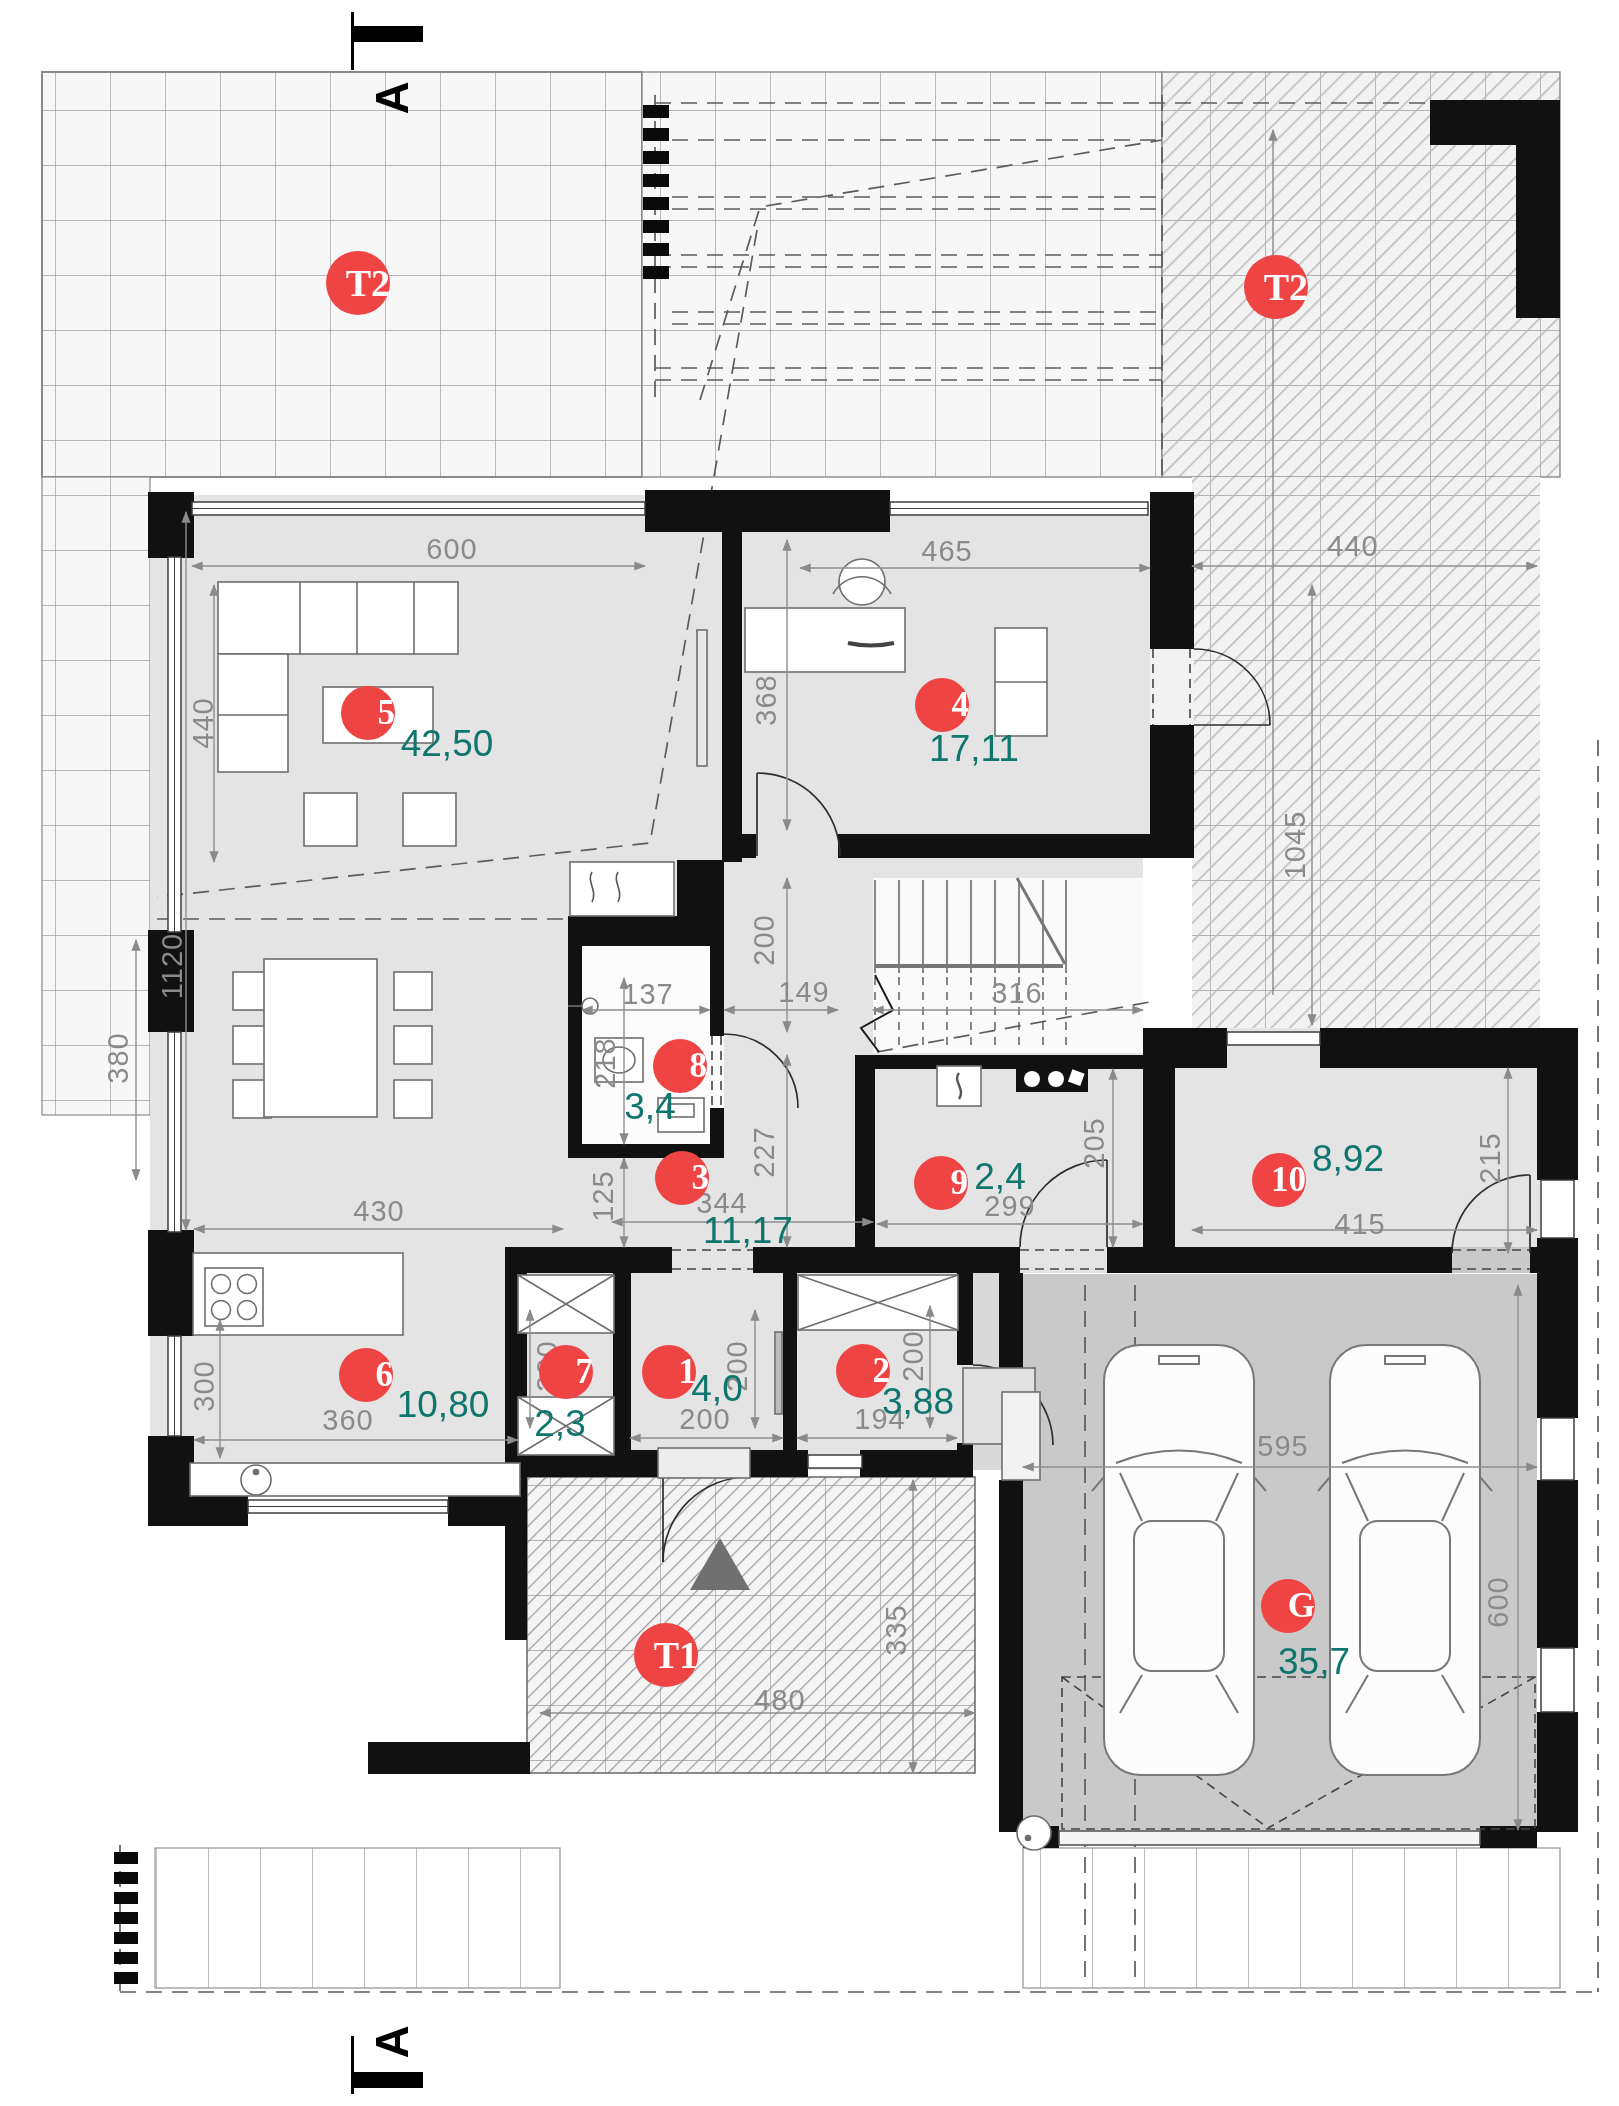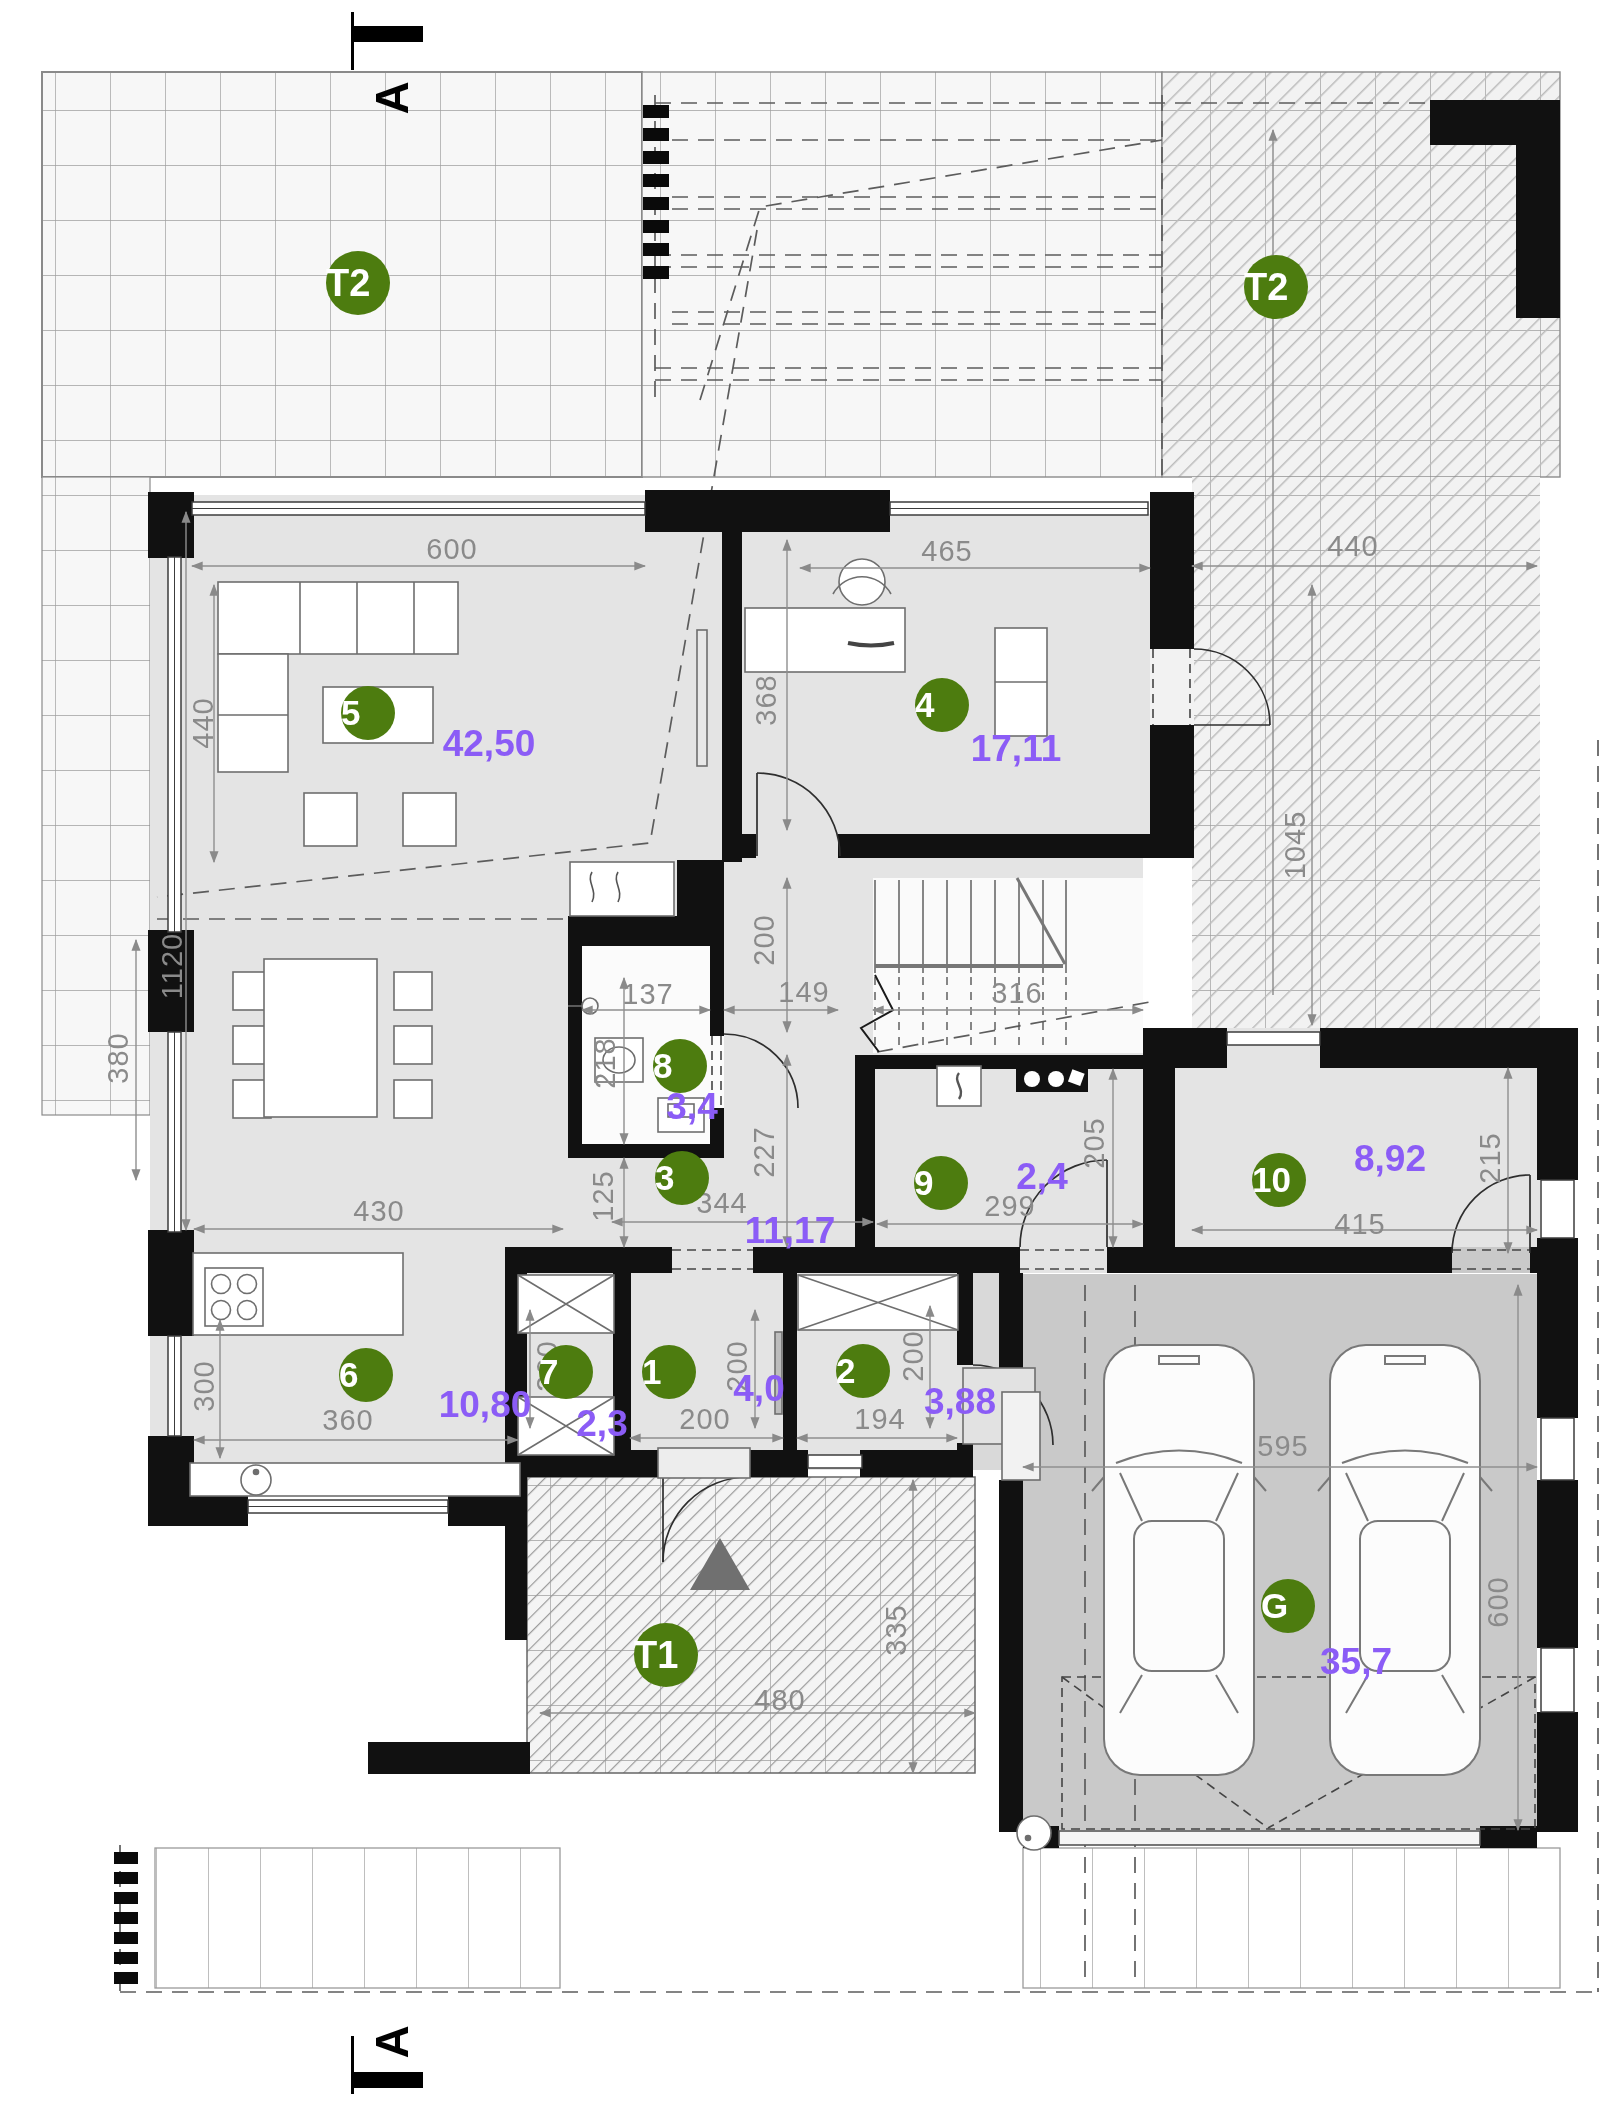--- a/index.html
+++ b/index.html
@@ -2,24 +2,24 @@
 <html><head>
 <meta charset="utf-8">
 <style>
   html,body{margin:0;padding:0;background:#fff;}
   #plan{position:relative;width:1619px;height:2106px;background:#ffffff;overflow:hidden;
         font-family:"Liberation Sans",sans-serif;}
   #plan svg{position:absolute;left:0;top:0;}
   .lbl{position:absolute;transform:translate(-50%,-50%);font-size:29px;color:#8a8a8a;
        white-space:nowrap;letter-spacing:1px;}
   .lbl.v{transform:translate(-50%,-50%) rotate(-90deg);}
-  .lbl.area{font-size:37px;font-weight:bold;color:#8b5cf6;letter-spacing:0;margin-left:42px;}
+  .lbl.area{font-size:37px;font-weight:normal;color:#0f766e;letter-spacing:0;}
   .badge{position:absolute;transform:translate(-50%,-50%);width:54px;height:54px;border-radius:50%;
-         background:#4d7c0f;color:#fff;font-size:35px;font-weight:bold;line-height:54px;
-         text-align:left;}
+         background:#ef4444;color:#fff;font-size:35px;font-weight:bold;line-height:54px;
+         text-align:right;font-family:Liberation Serif, serif;}
   .badge.lg{width:64px;height:64px;font-size:38px;line-height:64px;}
   .secmark{position:absolute;}
   .secmark .bar{position:absolute;background:#000;}
   .secmark .ltr{position:absolute;font-size:46px;font-weight:bold;color:#000;
                 transform:translate(-50%,-50%) rotate(-90deg);}
 </style>
 </head>
 <body>
 
 <div id="plan">

